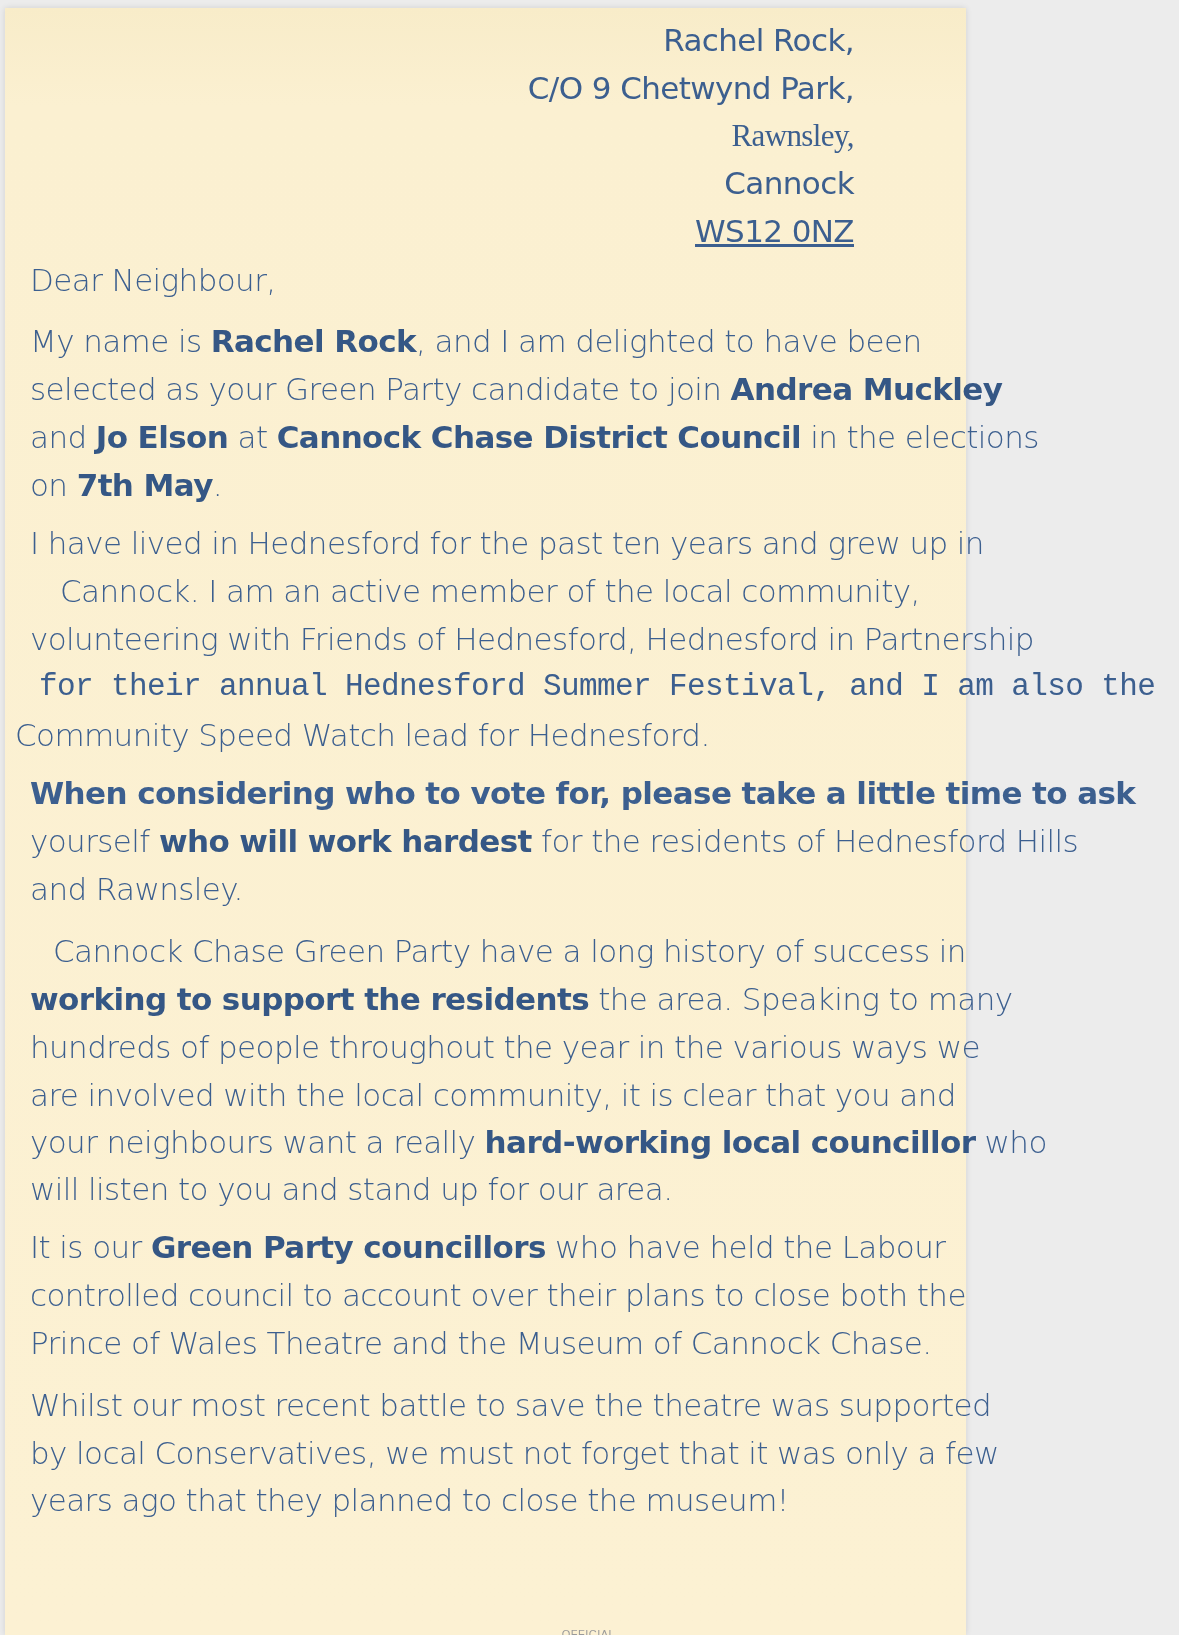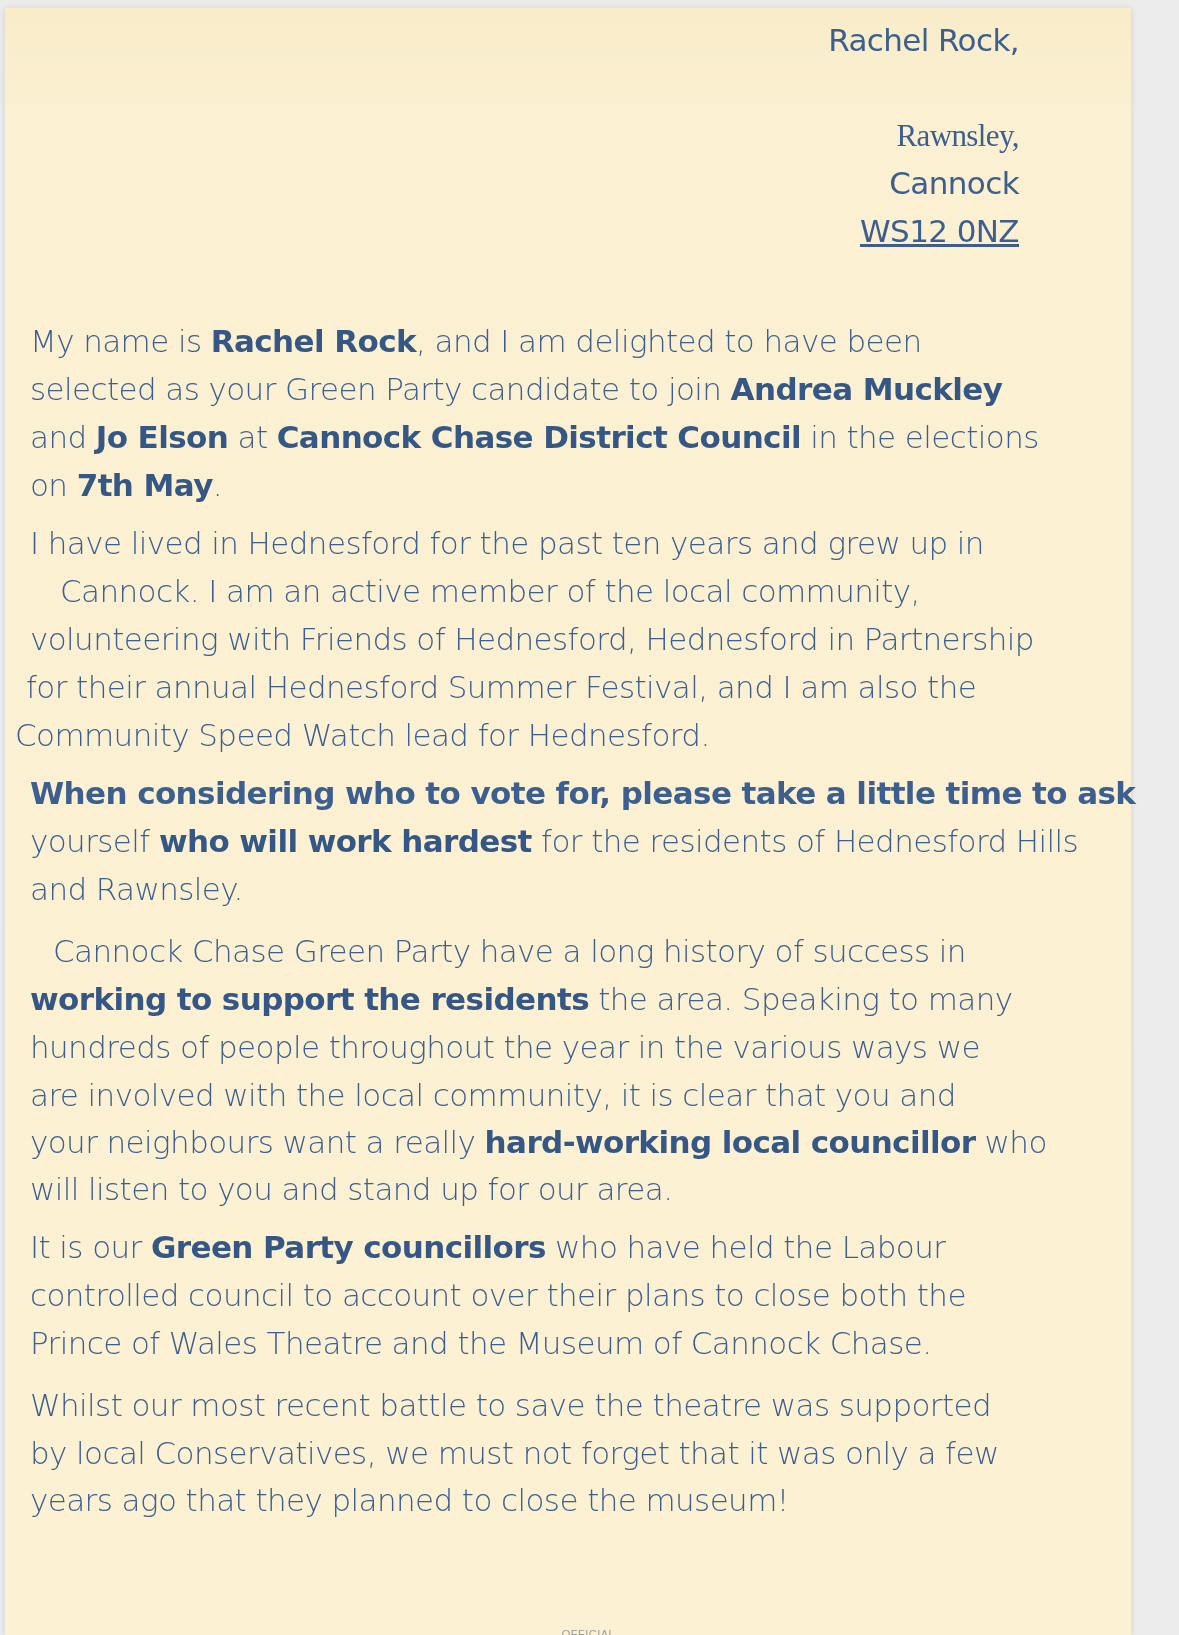--- a/index.html
+++ b/index.html
@@ -7,21 +7,21 @@
       padding: 0;
       width: 1179px;
       height: 1635px;
       overflow: hidden;
       background: #ececec;
     }
     .sheet {
       position: absolute;
       left: 5px;
       top: 8px;
-      width: 1126px;
+      width: 961px;
       height: 1627px;
       background: linear-gradient(180deg, #f8ecc9 0%, #fbf0d1 6%, #fcf1d3 100%);
       box-shadow: 0 0 6px rgba(0,0,0,0.12);
     }
     .line {
       position: absolute;
       white-space: nowrap;
       font-family: "DejaVu Sans", sans-serif;
       font-size: 31px;
       color: #3c5f8f;
@@ -53,37 +53,39 @@
       color: #9a9a9a;
       letter-spacing: 0.5px;
     }
   </style>
 </head>
 <body>
 
 <div class="sheet">
 
   <div class="addr" style="top: 14px;">Rachel Rock,</div>
+  <div class="addr" style="top: 62px;">C/O 9 Chetwynd Park,</div>
   <div class="addr" style="top: 110px; font-family: Liberation Serif, serif;">Rawnsley,</div>
   <div class="addr" style="top: 157px;">Cannock</div>
   <div class="addr" style="top: 205px; text-decoration: underline;">WS12 0NZ</div>
 
+  <div class="line" style="left: 25px; top: 254px;">Dear Neighbour,</div>
 
   <div id="body-lines">
       <div>
         <div class="line" style="left: 25px; top: 315px;"><span>My name is </span><b>Rachel Rock</b><span>, and I am delighted to have been</span></div>
         <div class="line" style="left: 25px; top: 363px;"><span>selected as your Green Party candidate to join </span><b>Andrea Muckley</b></div>
         <div class="line" style="left: 25px; top: 411px;"><span>and </span><b>Jo Elson</b><span> at </span><b>Cannock Chase District Council</b><span> in the elections</span></div>
         <div class="line" style="left: 25px; top: 459px;"><span>on </span><b>7th May</b><span>.</span></div>
       </div>
       <div>
         <div class="line" style="left: 25px; top: 517px;"><span>I have lived in Hednesford for the past ten years and grew up in</span></div>
         <div class="line" style="left: 25px; top: 565px; margin-left: 30px;"><span>Cannock. I am an active member of the local community,</span></div>
         <div class="line" style="left: 25px; top: 613px;"><span>volunteering with Friends of Hednesford, Hednesford in Partnership</span></div>
-        <div class="line" style="left: 21px; top: 661px;"><span>for their annual Hednesford Summer Festival, and I am also the</span></div>
+        <div class="line" style="left: 34px; top: 661px; font-family: Liberation Mono, monospace;"><span>for their annual Hednesford Summer Festival, and I am also the</span></div>
         <div class="line" style="left: 10px; top: 709px;"><span>Community Speed Watch lead for Hednesford.</span></div>
       </div>
       <div>
         <div class="line" style="left: 25px; top: 767px; font-weight: bold;"><span>When considering who to vote for, please take a little time to ask</span></div>
         <div class="line" style="left: 25px; top: 815px;"><span>yourself </span><b>who will work hardest</b><span> for the residents of Hednesford Hills</span></div>
         <div class="line" style="left: 25px; top: 863px;"><span>and Rawnsley.</span></div>
       </div>
       <div>
         <div class="line" style="left: 25px; top: 925px; margin-left: 23px;"><span>Cannock Chase Green Party have a long history of success in</span></div>
         <div class="line" style="left: 25px; top: 973px; text-align: right;"><b>working to support the residents</b><span> the area. Speaking to many</span></div>

